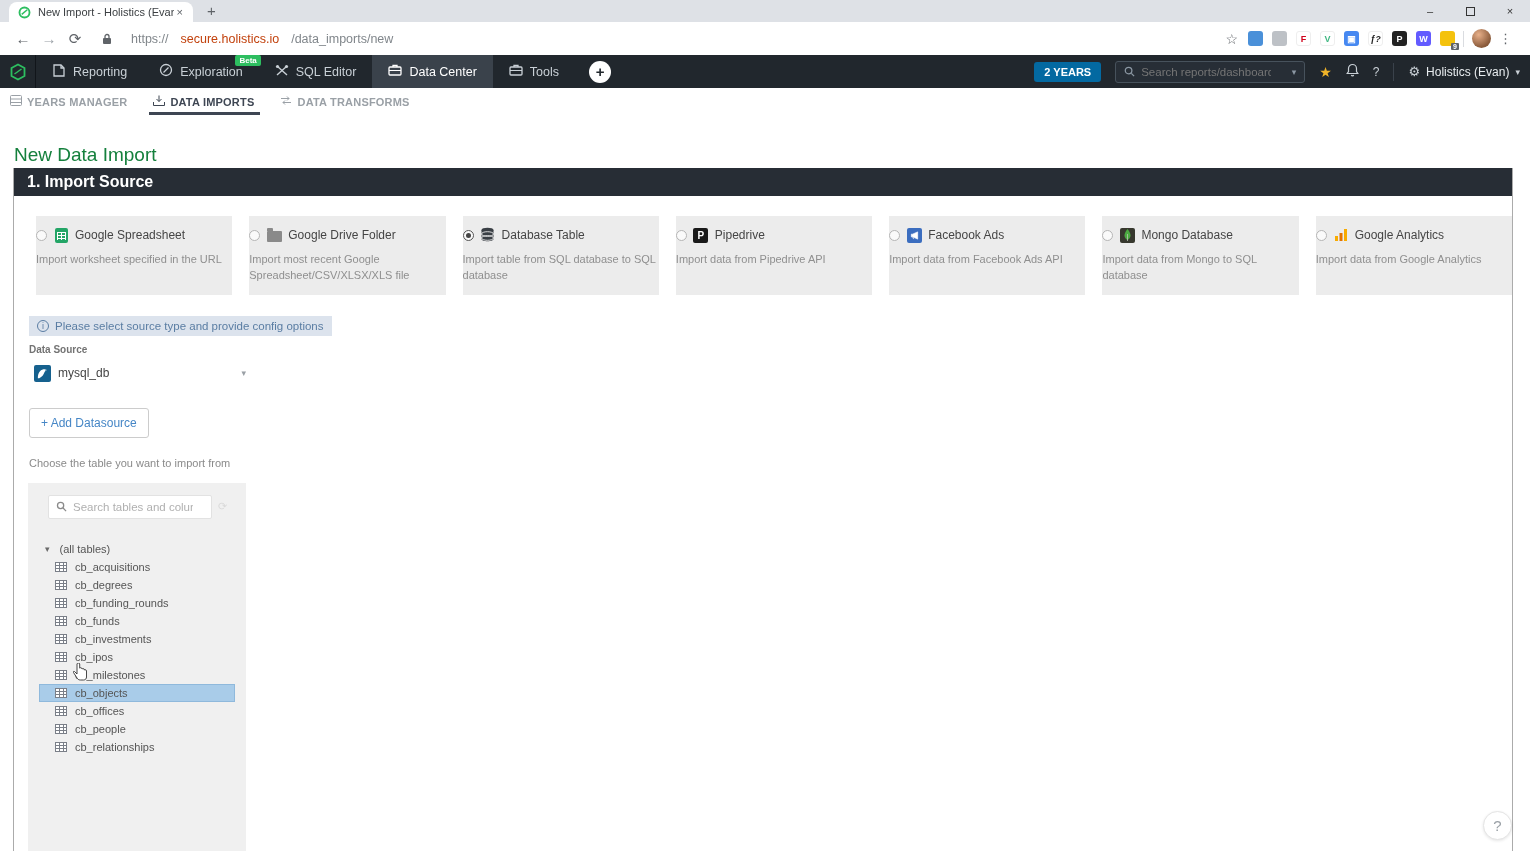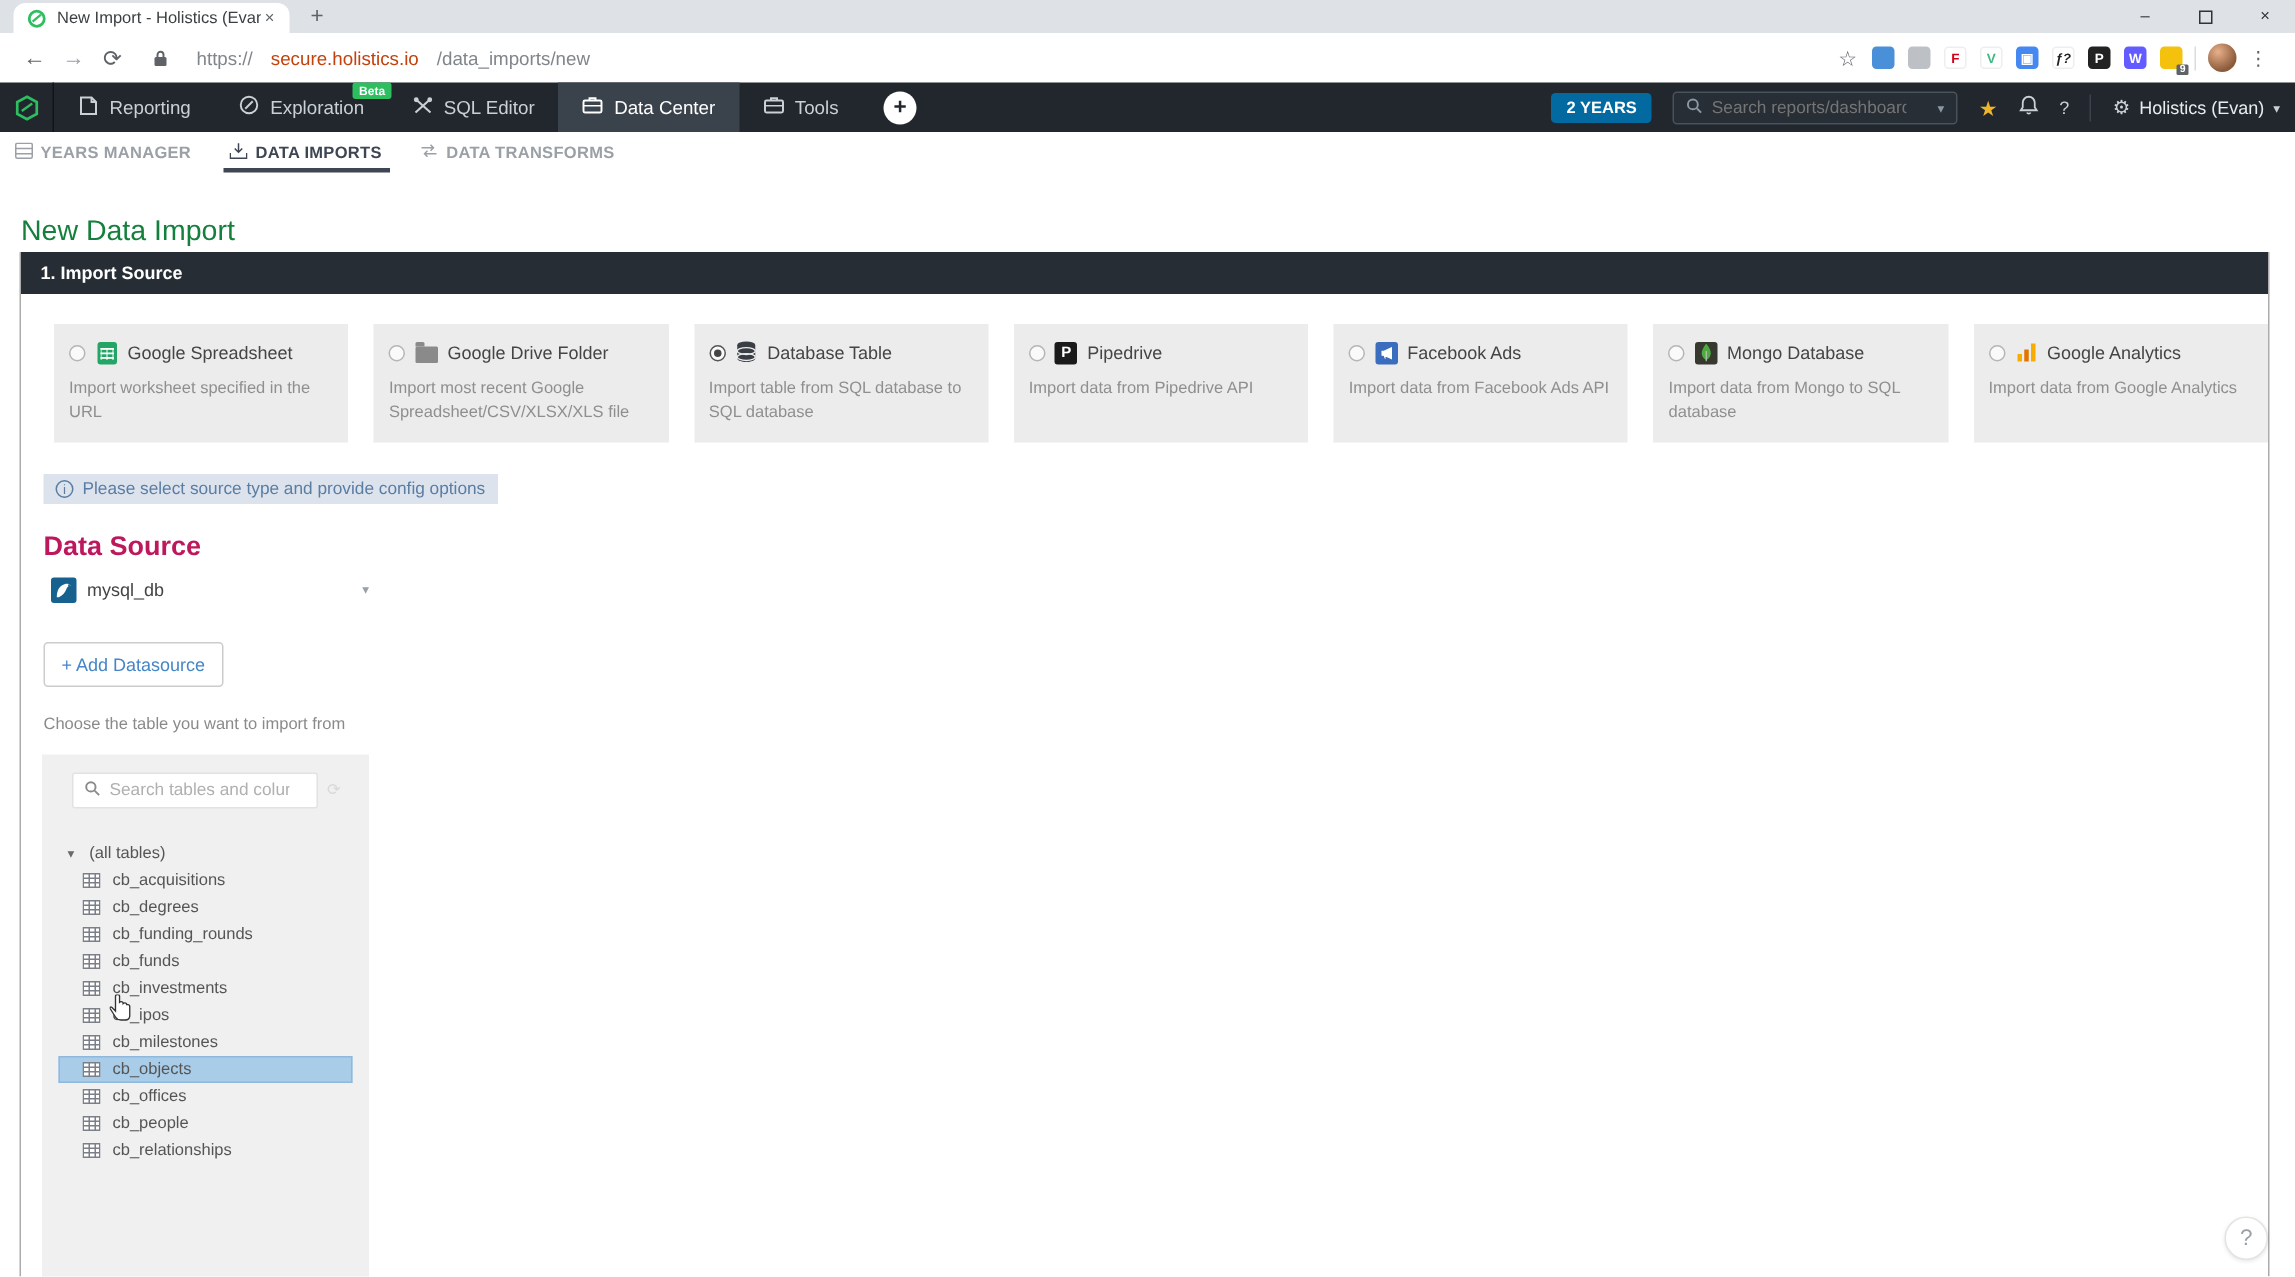--- a/index.html
+++ b/index.html
@@ -65,25 +65,25 @@
              letter-spacing:.2px; position:relative; cursor:pointer; }
   .subitem.active { color:#3e4653; }
   .subitem.active::after { content:""; position:absolute; left:-4px; right:-6px; bottom:0; height:3px; background:#3e4653; }
   .subico { font-size:12px; }
 
   
   .page-title { margin:29px 0 0 14px; font-size:19px; color:#15803d; font-weight:normal; }
 
   .panel { position:absolute; left:13px; width:1500px; top:168px; bottom:0;
            border-left:1px solid #ababab; border-right:1px solid #ababab; background:#fff; }
-  .panel-header { height:28px; background:#272d35; color:#fff; font-size:12px; font-weight:bold;
+  .panel-header { height:28px; background:#272d35; color:#fff; font-size:16px; font-weight:bold;
                   display:flex; align-items:center; padding-left:13px; }
 
   .cards { display:flex; gap:17px; margin:20px 0 0 22px; }
-  .card { width:199px; background:#ececec; padding:11px 10px; min-height:75px; cursor:pointer; }
+  .card { width:199px; background:#ececec; padding:11px 0; min-height:75px; cursor:pointer; }
   .card-head { display:flex; align-items:center; gap:6px; margin-bottom:9px; font-size:12px; color:#454545; }
   .card-desc { font-size:11px; color:#8f8f8f; line-height:1.45; }
   .radio { width:11px; height:11px; border-radius:50%; border:1px solid #b5b5b5; background:#fafafa; flex:none;
            display:flex; align-items:center; justify-content:center; }
   .radio.on { border-color:#555; }
   .radio.on::after { content:""; width:5px; height:5px; border-radius:50%; background:#444; }
   .srcicon { width:16px; height:16px; flex:none; display:flex; align-items:center; justify-content:center; }
   .ic-sheet { background:#23a566; border-radius:2px; width:13px; height:15px; position:relative; }
   .ic-sheet::after { content:""; position:absolute; left:2px; top:4px; right:2px; bottom:3px;
        background:linear-gradient(#fff 1px,transparent 1px) 0 0/100% 3px, linear-gradient(90deg,#fff 1px,transparent 1px) 0 4px/4px 100%; }
@@ -96,21 +96,21 @@
   .ic-mongo { background:#37382e; }
   .help-btn { position:absolute; left:1483px; top:811px; width:29px; height:29px; border-radius:50%;
               background:#fff; border:1px solid #e4e4e4; color:#9aa0a6; font-size:15px;
               display:flex; align-items:center; justify-content:center; box-shadow:0 1px 3px rgba(0,0,0,.1); z-index:5; }
 
   .alert { display:inline-flex; align-items:center; gap:6px; margin:21px 0 0 15px; background:#dce3ed;
            color:#5a7da3; font-size:11.5px; padding:4px 8px; }
   .info-ico { width:12px; height:12px; border:1px solid #5a7da3; border-radius:50%; font-size:9px;
               display:flex; align-items:center; justify-content:center; flex:none; }
 
-  .ds-label { margin:18px 0 0 15px; font-size:18px; font-weight:bold; color:#be185d; }
+  .ds-label { margin:8px 0 0 15px; font-size:10px; font-weight:bold; color:#737373; }
   .ds-select { margin:10px 0 0 20px; width:212px; display:flex; align-items:center; gap:7px;
                font-size:12px; color:#444; cursor:pointer; }
   .ds-select .caret { margin-left:auto; color:#9aa0a6; font-size:9px; }
   .ic-mysql { width:17px; height:17px; background:#16618e; border-radius:2px; display:flex; align-items:center; justify-content:center; }
 
   .add-btn { display:inline-block; margin:26px 0 0 15px; border:1px solid #ccc; border-radius:3px;
              padding:7px 11px; font-size:12px; color:#4586c6; background:#fff; cursor:pointer; }
   .choose-text { margin:19px 0 0 15px; font-size:11px; color:#8a8a8a; }
 
   .tablepanel { margin:14px 0 0 14px; width:218px; height:380px; background:#f0f0f0; position:relative; }

